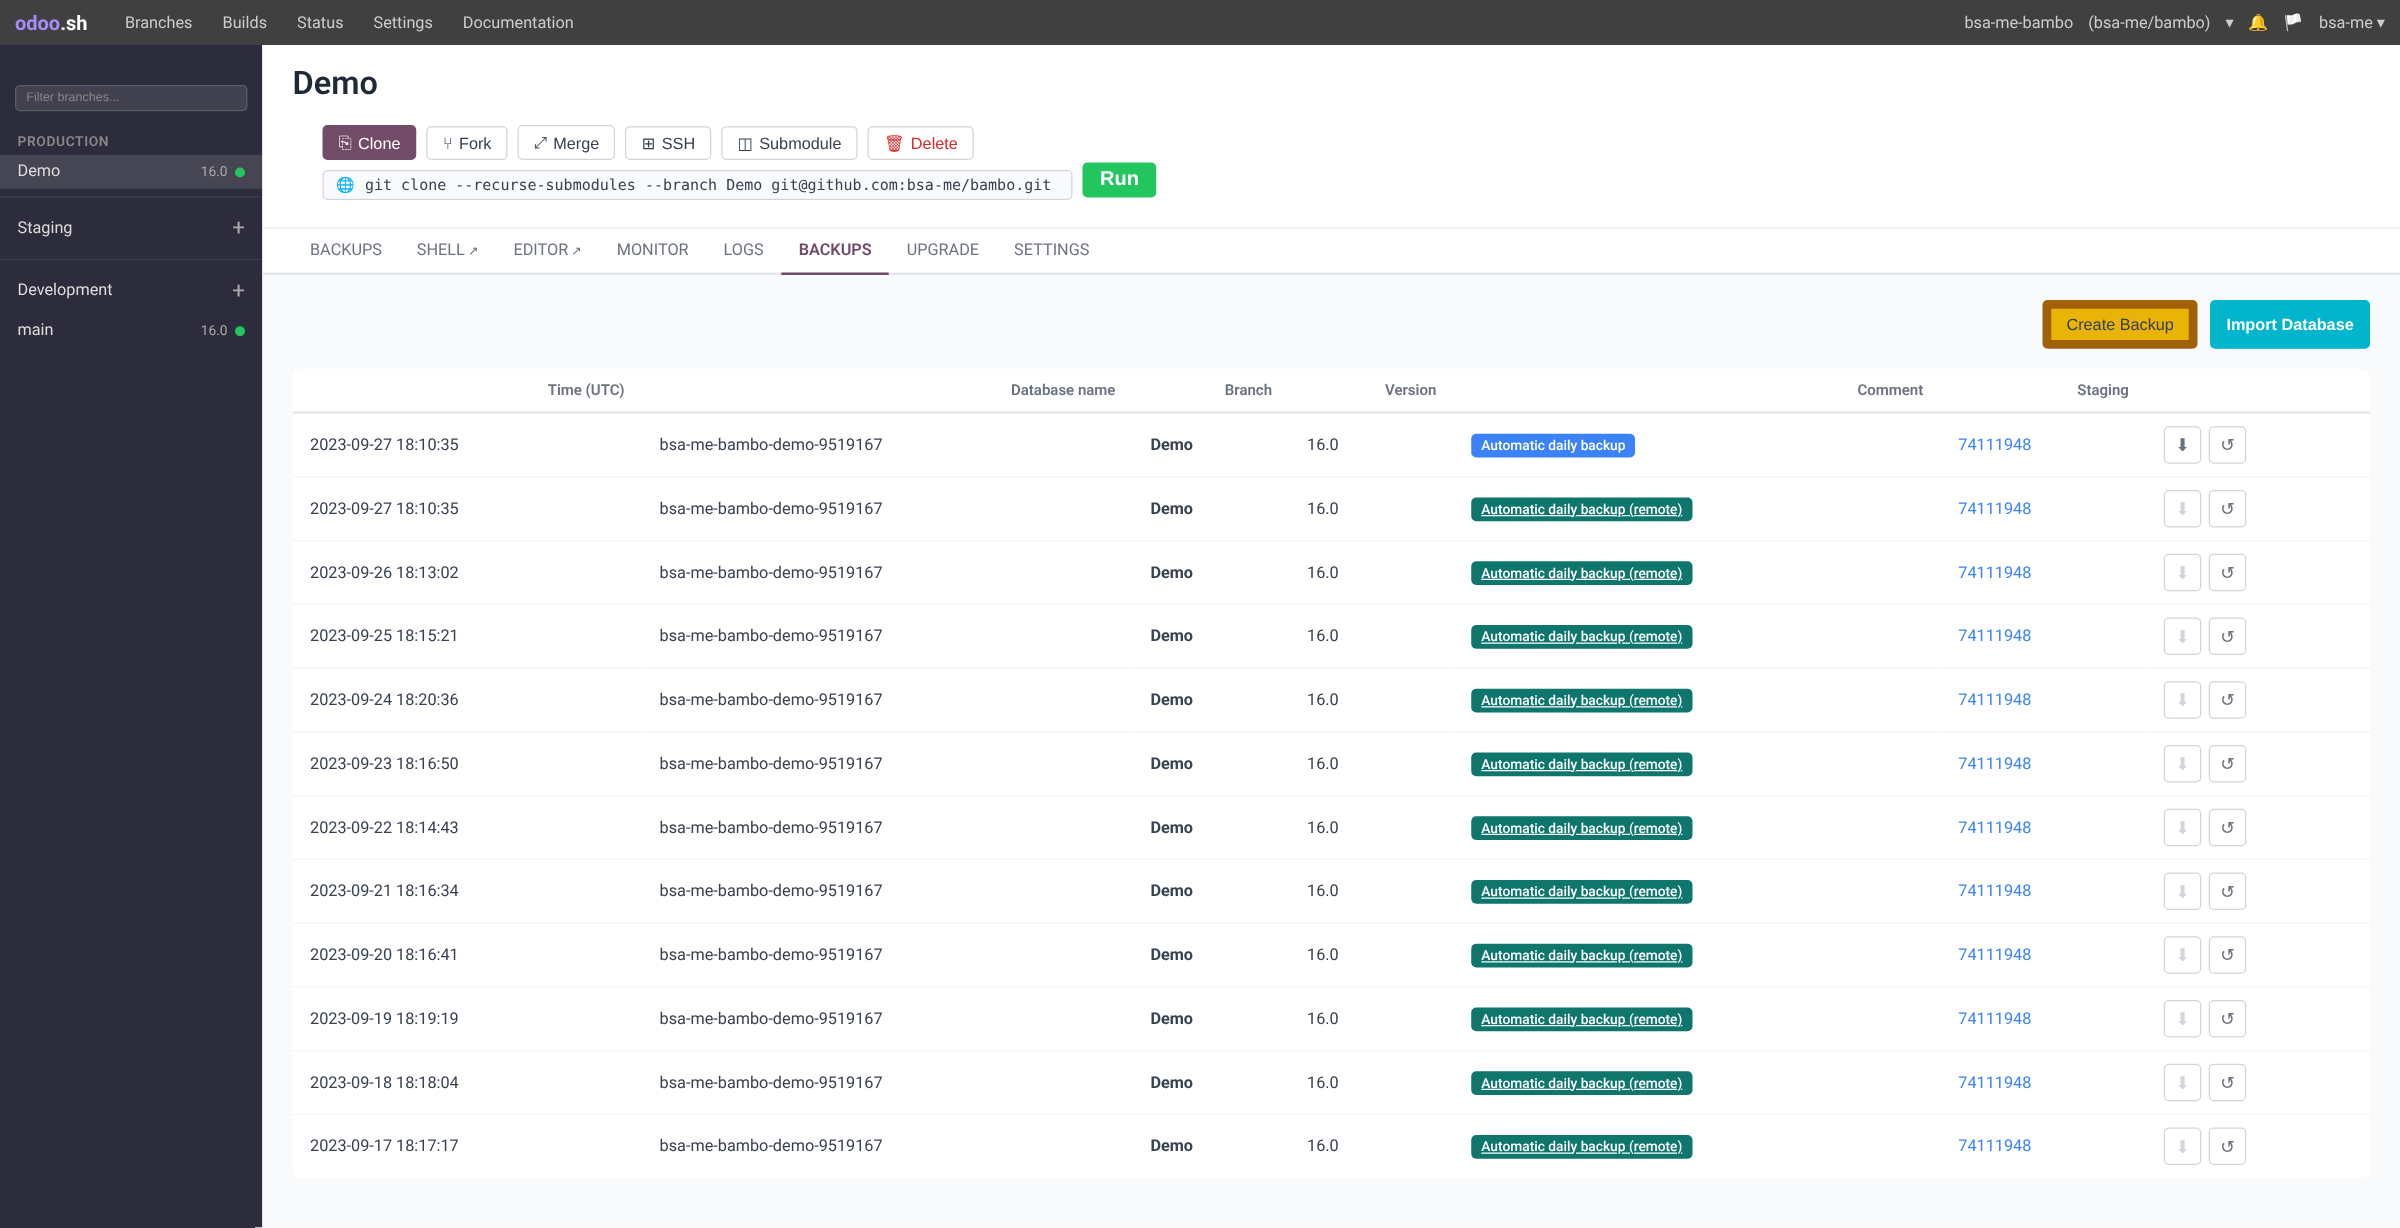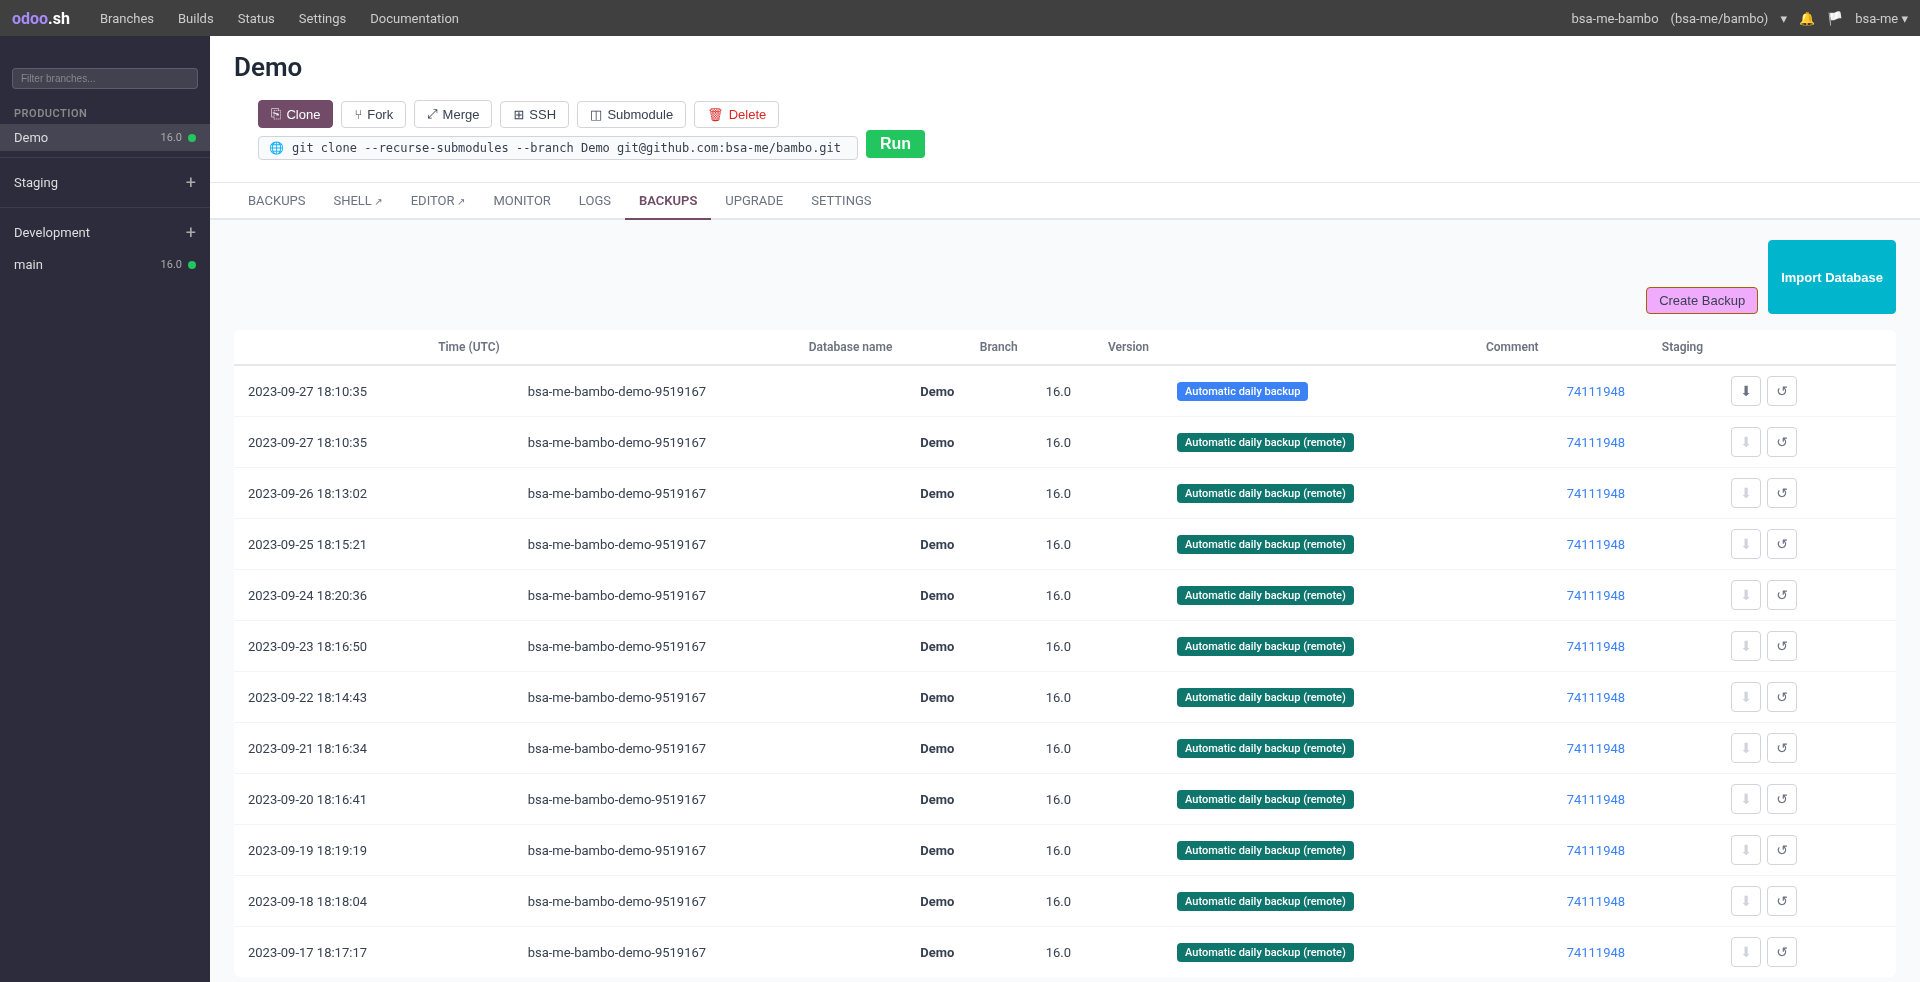--- a/index.html
+++ b/index.html
@@ -195,21 +195,21 @@
       padding: 20px 24px;
       flex: 1;
       background: #f9fafb;
     }
     .content-toolbar {
       display: flex;
       justify-content: flex-end;
       gap: 10px;
       margin-bottom: 16px;
     }
-    .btn-create { background: #f0abfc; border: 1px solid #a16207; color: #374151; margin-top: 47px; }
+    .btn-create { background: #eab308; border: 7px solid #a16207; color: #374151; }
     .btn-import { background: #00b5cc; color: #fff; border: 1px solid #00b5cc; font-weight: 600; }
 
     
     .backup-table {
       width: 100%;
       border-collapse: collapse;
       background: #fff;
       border-radius: 6px;
       overflow: hidden;
     }
@@ -234,21 +234,21 @@
     .badge {
       display: inline-block;
       padding: 3px 8px;
       border-radius: 4px;
       font-size: 11px;
       font-weight: 500;
       white-space: nowrap;
       text-align: center;
     }
     .badge-blue { background: #3b82f6; color: #fff; }
-    .badge-teal { background: #0f766e; color: #fff; }
+    .badge-teal { background: #0f766e; color: #fff; text-decoration: underline; }
     .revision-link { color: #3b82f6; text-decoration: none; font-size: 13px; }
     .action-btns { display: flex; gap: 6px; align-items: center; }
     .icon-btn {
       width: 30px; height: 30px;
       border: 1px solid #d1d5db;
       border-radius: 4px;
       background: #fff;
       cursor: pointer;
       display: flex;
       align-items: center;

